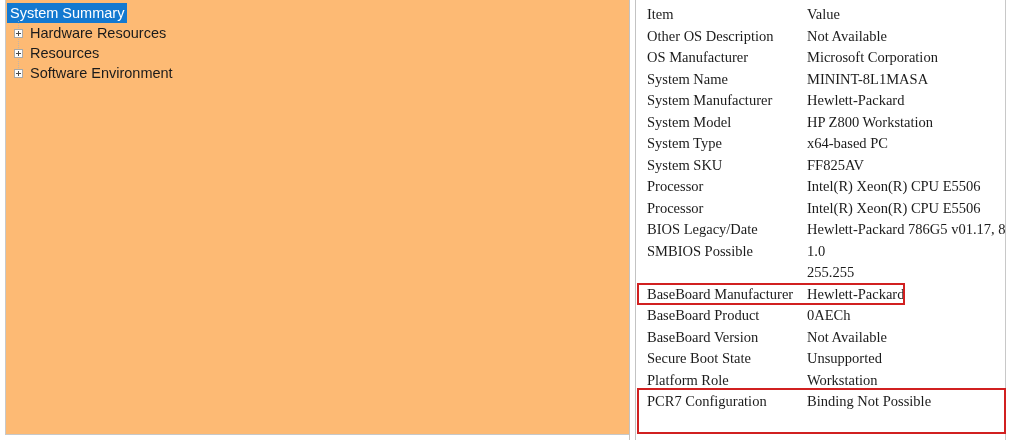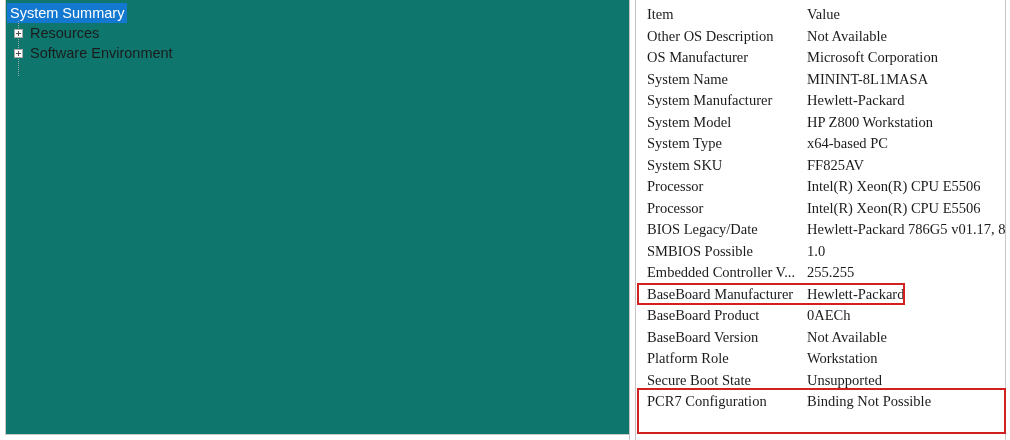--- a/index.html
+++ b/index.html
@@ -20,21 +20,21 @@
     overflow: hidden;
   }
 
   
   #tree-panel {
     position: absolute;
     left: 5px;
     top: 0px;
     width: 624px;
     height: 435px;
-    background: #0f766e;
+    background: #fdba74;
     border-left: 1px solid #c8c8c8;
     border-bottom: 1px solid #c8c8c8;
     box-sizing: border-box;
     overflow: hidden;
   }
   .tree-root {
     position: absolute;
     left: 0px;
     top: 3px;
     width: 100%;
@@ -200,20 +200,23 @@
 
   <div id="tree-panel">
     <div class="tree-root">
 
       <div class="tree-row selected">
         <span class="tree-label">System Summary</span>
       </div>
 
       <div class="tree-connector"></div>
 
+      <div class="tree-row tree-child">
+        <span class="expander"></span><span class="tree-label">Hardware Resources</span>
+      </div>
 
       <div class="tree-row tree-child">
         <span class="expander"></span><span class="tree-label">Resources</span>
       </div>
 
       <div class="tree-row tree-child">
         <span class="expander"></span><span class="tree-label">Software Environment</span>
       </div>
 
     </div>
@@ -268,44 +271,43 @@
       </div>
       <div class="detail-row">
         <span class="cell-item">BIOS Legacy/Date</span>
         <span class="cell-value">Hewlett-Packard 786G5 v01.17, 8/</span>
       </div>
       <div class="detail-row">
         <span class="cell-item">SMBIOS Possible</span>
         <span class="cell-value">1.0</span>
       </div>
       <div class="detail-row">
-        <span class="cell-item">Embedded Controller V...</span>
         <span class="cell-value">255.255</span>
       </div>
       <div class="detail-row">
         <span class="cell-item">BaseBoard Manufacturer</span>
         <span class="cell-value">Hewlett-Packard</span>
       </div>
       <div class="detail-row">
         <span class="cell-item">BaseBoard Product</span>
         <span class="cell-value">0AECh</span>
       </div>
       <div class="detail-row">
         <span class="cell-item">BaseBoard Version</span>
         <span class="cell-value">Not Available</span>
       </div>
       <div class="detail-row">
+        <span class="cell-item">Secure Boot State</span>
+        <span class="cell-value">Unsupported</span>
+      </div>
+      <div class="detail-row">
         <span class="cell-item">Platform Role</span>
         <span class="cell-value">Workstation</span>
       </div>
       <div class="detail-row">
-        <span class="cell-item">Secure Boot State</span>
-        <span class="cell-value">Unsupported</span>
-      </div>
-      <div class="detail-row">
         <span class="cell-item">PCR7 Configuration</span>
         <span class="cell-value">Binding Not Possible</span>
       </div>
 
     </div>
   </div>
 
   <div class="redbox" id="redbox-bios"></div>
   <div class="redbox" id="redbox-secure"></div>
 

